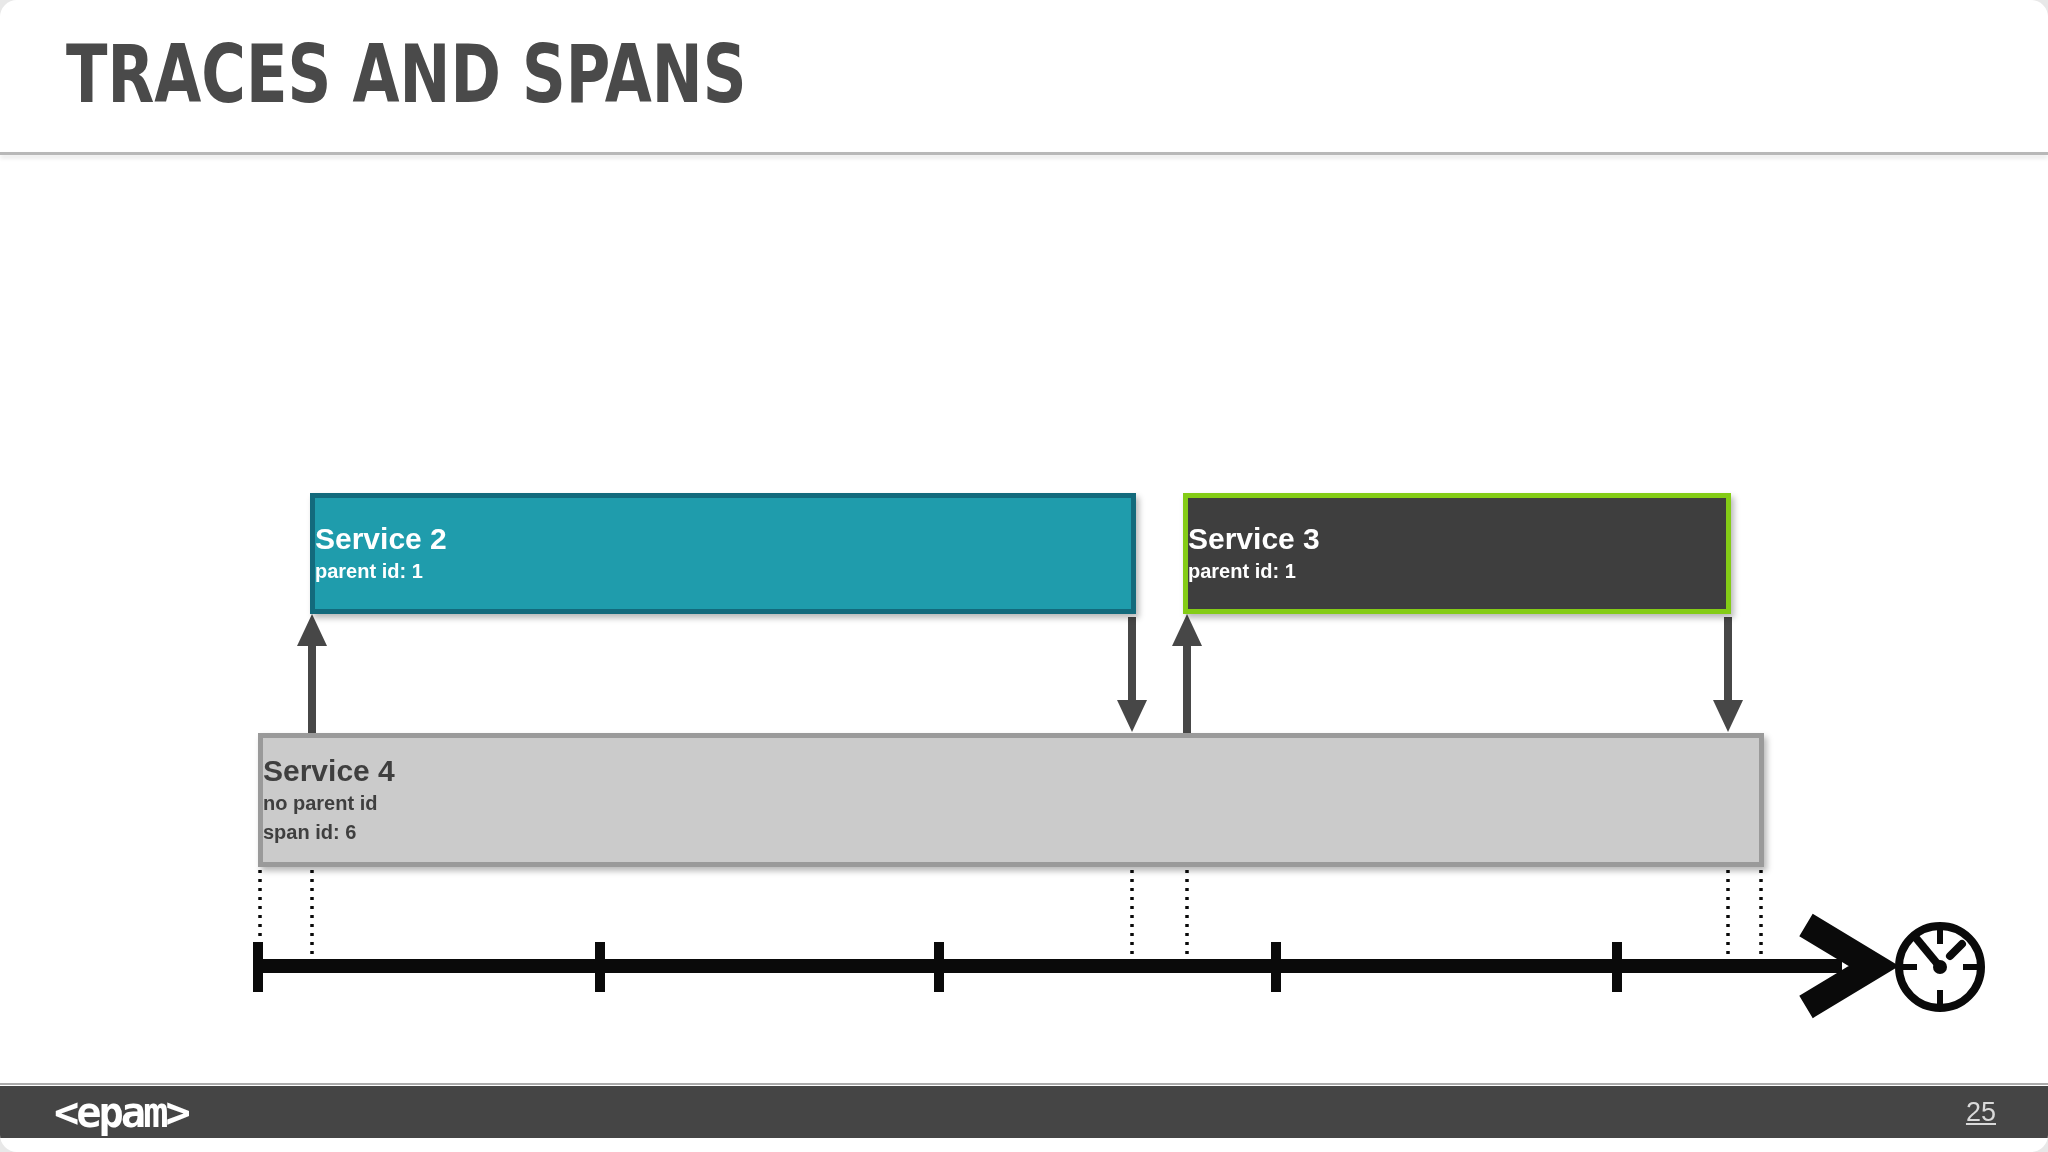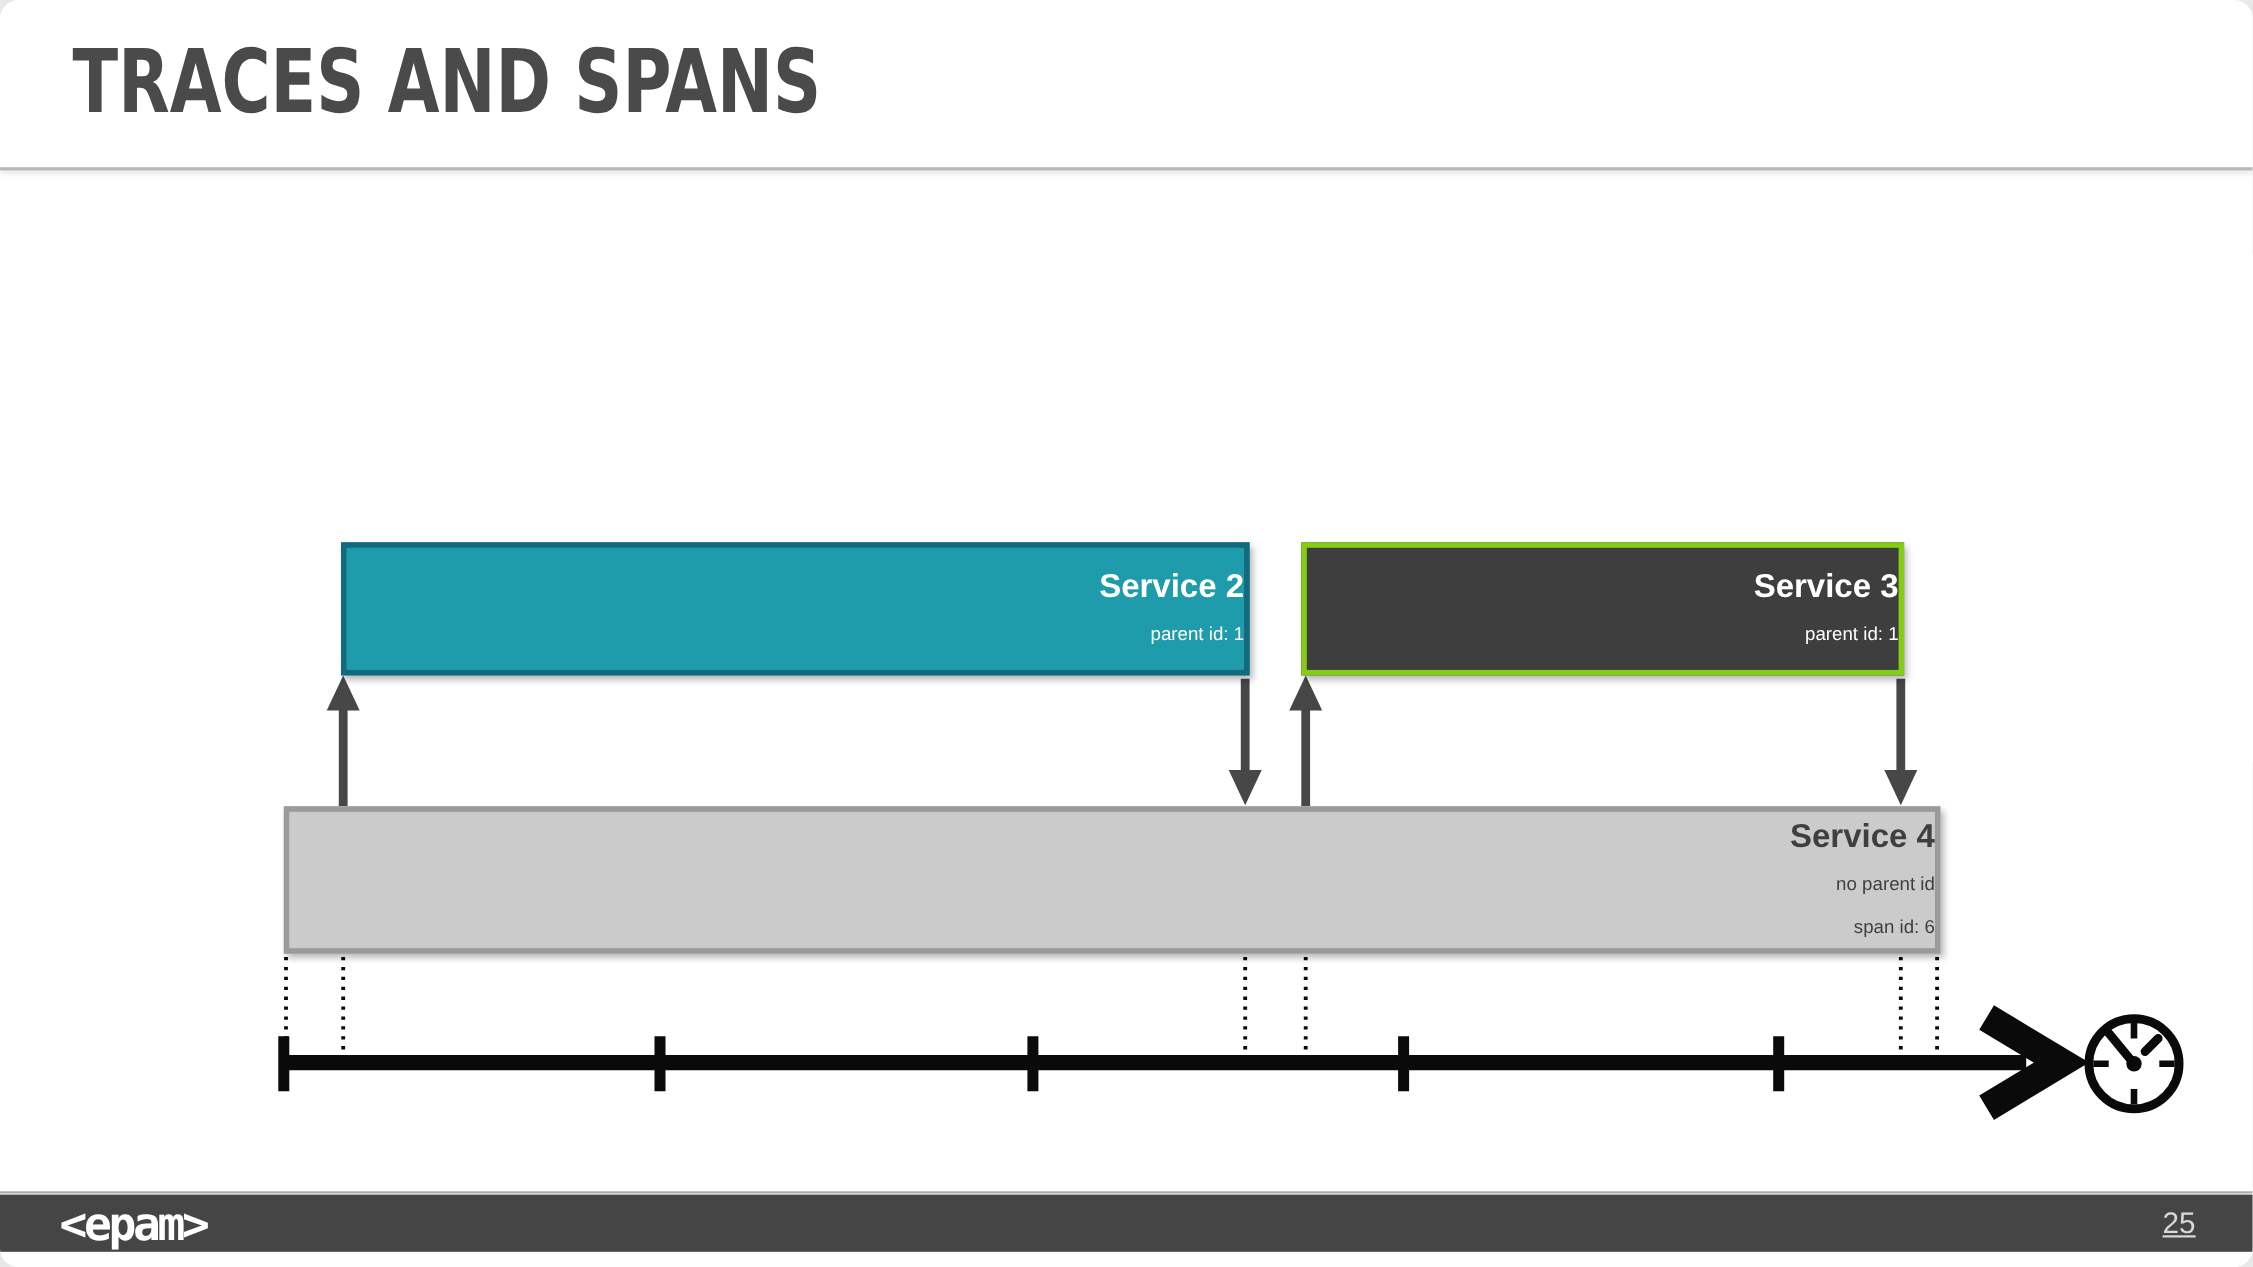--- a/index.html
+++ b/index.html
@@ -25,42 +25,41 @@
   }
   .header-divider{
     position:absolute;left:0;top:152px;width:2048px;height:3px;
     background:#b8b8b8;
     box-shadow:0 3px 4px rgba(0,0,0,0.12);
   }
   
   .span-box{
     position:absolute;
     box-sizing:border-box;
-    display:flex;flex-direction:column;align-items:flex-end;justify-content:center;
+    display:flex;flex-direction:column;align-items:flex-start;justify-content:center;
     text-align:center;
     box-shadow:3px 4px 6px rgba(0,0,0,0.28);
-    gap:10px;
   }
   .box-service2{
     left:310px;top:493px;width:826px;height:121px;
     background:#1f9cac;border:5px solid #136a7c;
   }
   .box-service3{
     left:1183px;top:493px;width:548px;height:121px;
     background:#3e3e3e;border:5px solid #84cc16;
   }
   .box-service1{
     left:258px;top:733px;width:1506px;height:134px;
     background:#cbcbcb;border:5px solid #9a9a9a;
   }
   .span-title{
     font-weight:bold;font-size:30px;line-height:36px;
   }
   .span-sub{
-    font-weight:normal;font-size:17px;line-height:29px;
+    font-weight:bold;font-size:20px;line-height:29px;
   }
   .light-text{color:#ffffff;}
   .dark-text{color:#3f3f3f;}
   
   .overlay{
     position:absolute;left:0;top:0;width:2048px;height:1152px;
     pointer-events:none;
   }
   
   .footer-divider{

